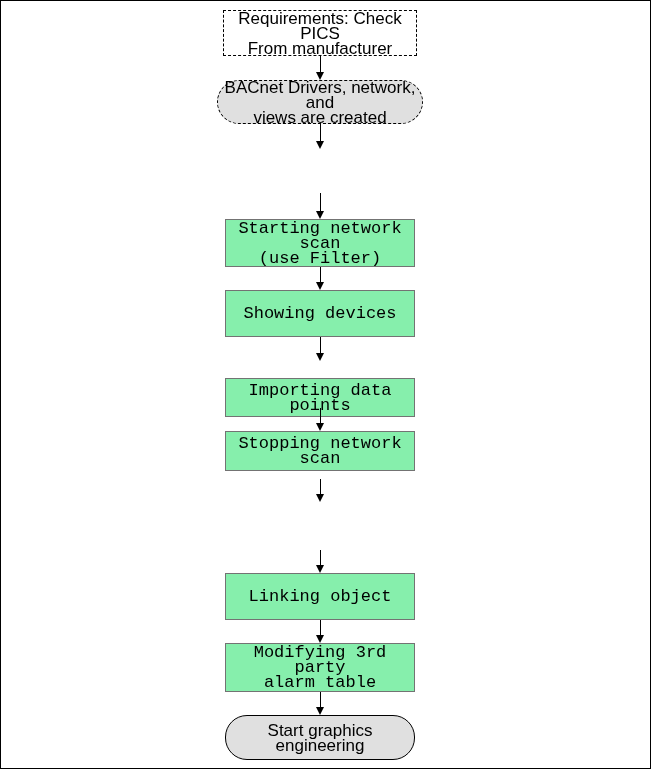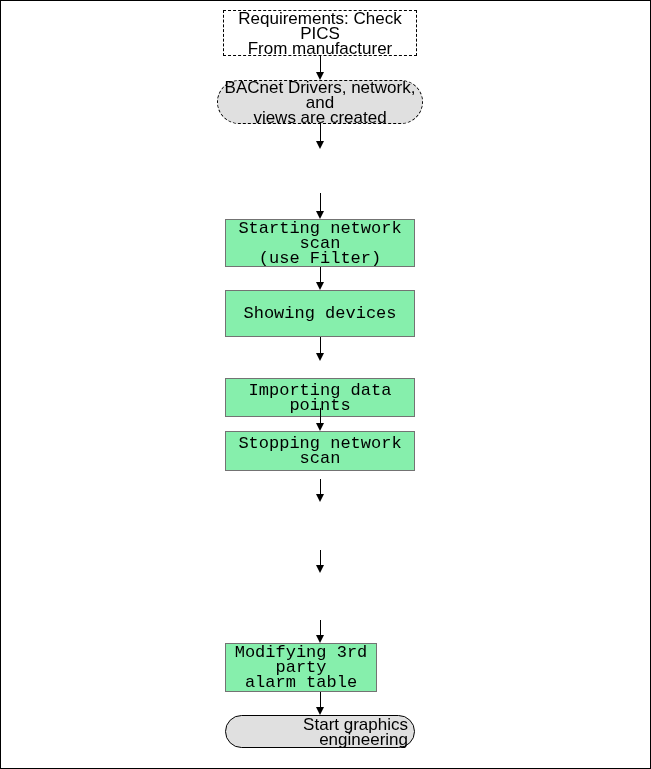--- a/index.html
+++ b/index.html
@@ -138,33 +138,36 @@
     <div class="line" style="height:15px;"></div>
     <div class="head" style="top:15px;"></div>
   </div>
 
 
   <div class="conn" style="left:319px; top:549px; height:23px;">
     <div class="line" style="height:15px;"></div>
     <div class="head" style="top:15px;"></div>
   </div>
 
+  <div class="node solid" style="left:224px; top:572px; width:190px; height:47px;">
+    <span>Linking object</span>
+  </div>
 
   <div class="conn" style="left:319px; top:619px; height:23px;">
     <div class="line" style="height:15px;"></div>
     <div class="head" style="top:15px;"></div>
   </div>
 
-  <div class="node solid" style="left:224px; top:642px; width:152px; height:49px;">
+  <div class="node solid" style="left:224px; top:642px; width:190px; height:49px;">
     <span>Modifying 3rd party
 alarm table</span>
   </div>
 
   <div class="conn" style="left:319px; top:691px; height:23px;">
     <div class="line" style="height:15px;"></div>
     <div class="head" style="top:15px;"></div>
   </div>
 
-  <div class="node terminator" style="left:224px; top:714px; width:190px; height:33px;text-align:right;">
+  <div class="node terminator" style="left:224px; top:714px; width:190px; height:45px;">
     <span>Start graphics engineering</span>
   </div>
 
 </div>
 
 </body></html>

